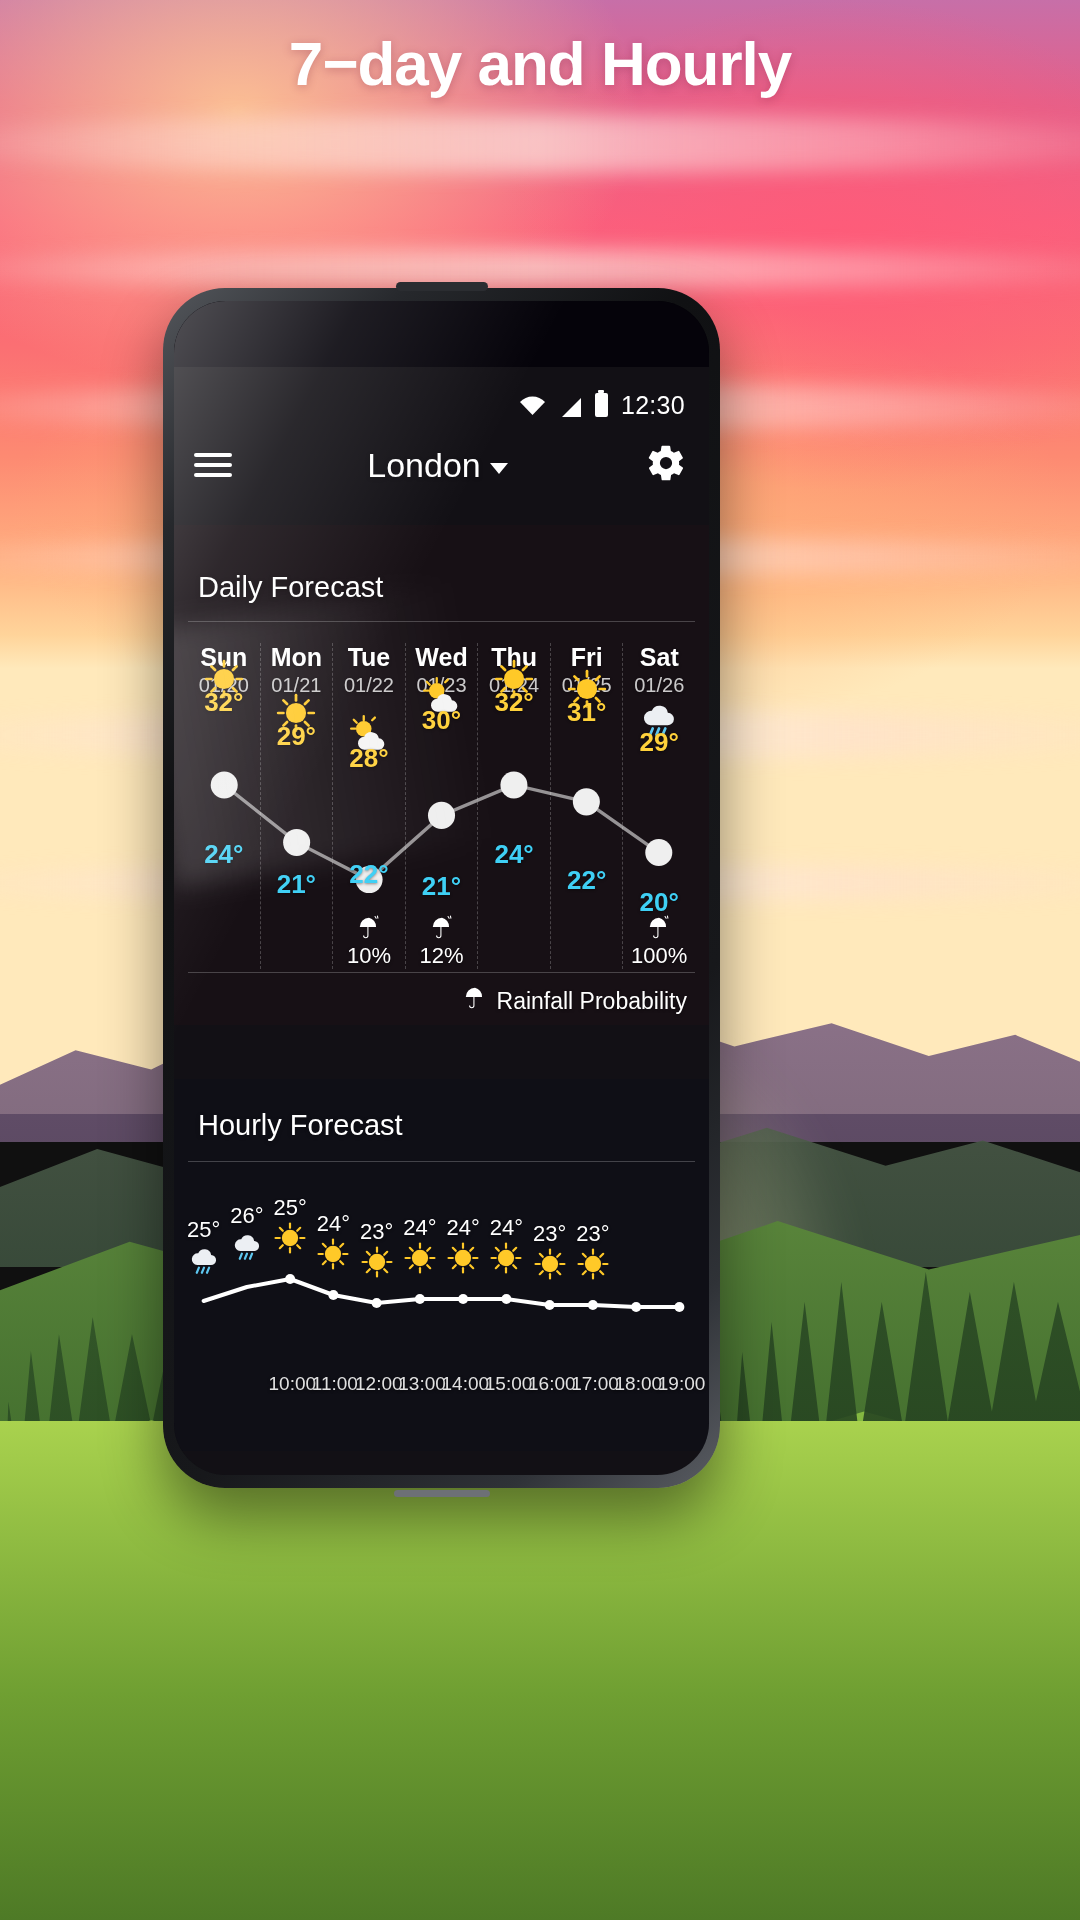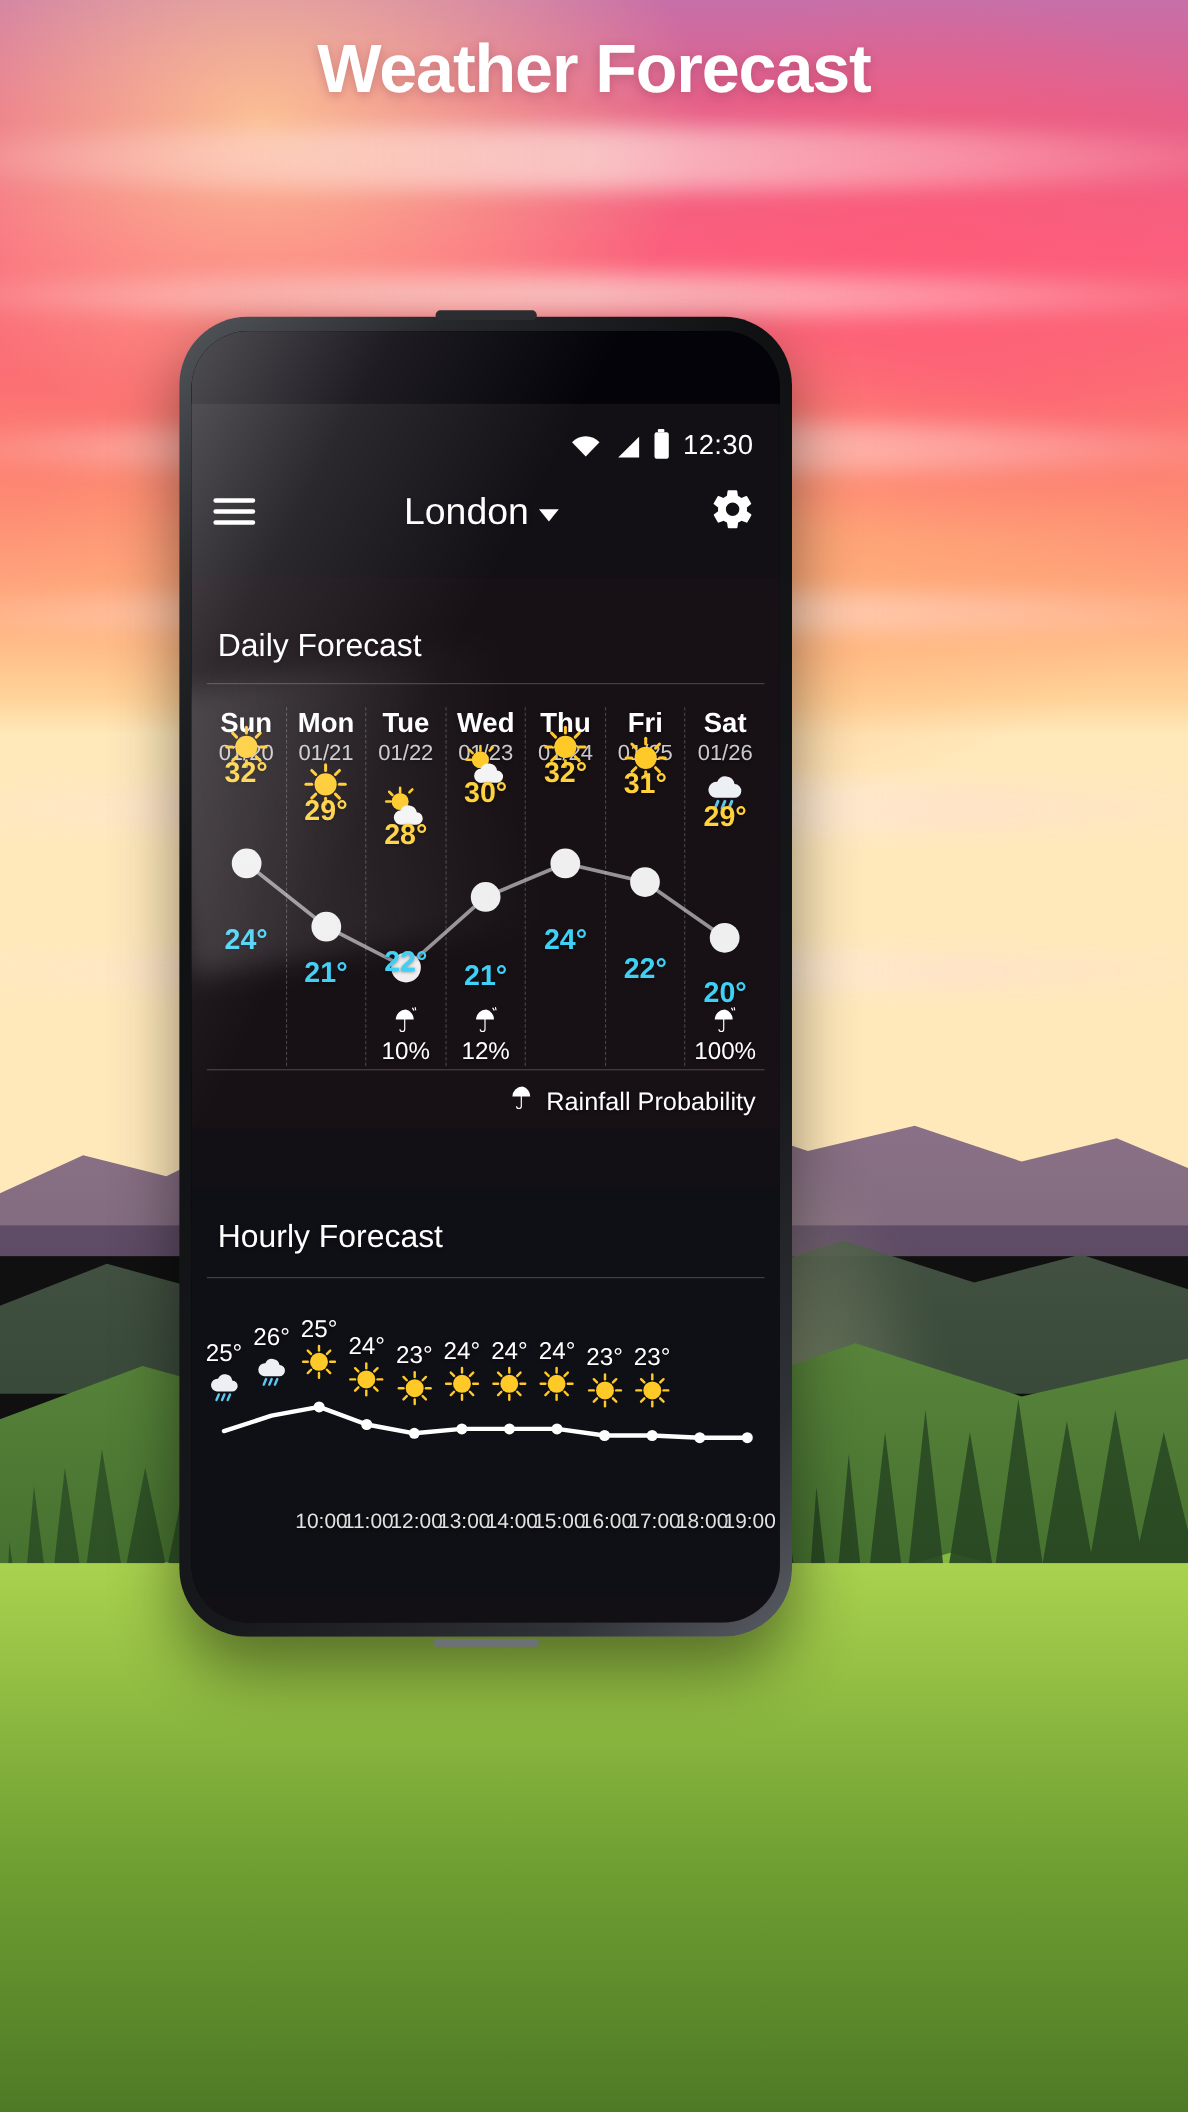--- a/index.html
+++ b/index.html
@@ -233,21 +233,21 @@
   <div class="ridge-mid"></div>
   <div class="sunglow"></div>
   <div class="hill-a"></div>
   <div class="treeline-l"></div>
   <div class="hill-b"></div>
   <div class="treeline"></div>
   <div class="meadow"></div>
 </div>
 
 <div id="headline">
-  <span class="ln">Weather Forecast</span>
+  <span class="ln">7−day and Hourly</span>
 </div>
 
 <div id="phone">
   <div class="notch-speaker"></div>
   <div id="phone-screen">
     <div class="screen-top-dark"></div>
 
     <div id="app">
       <div class="app-tint"></div>
 

